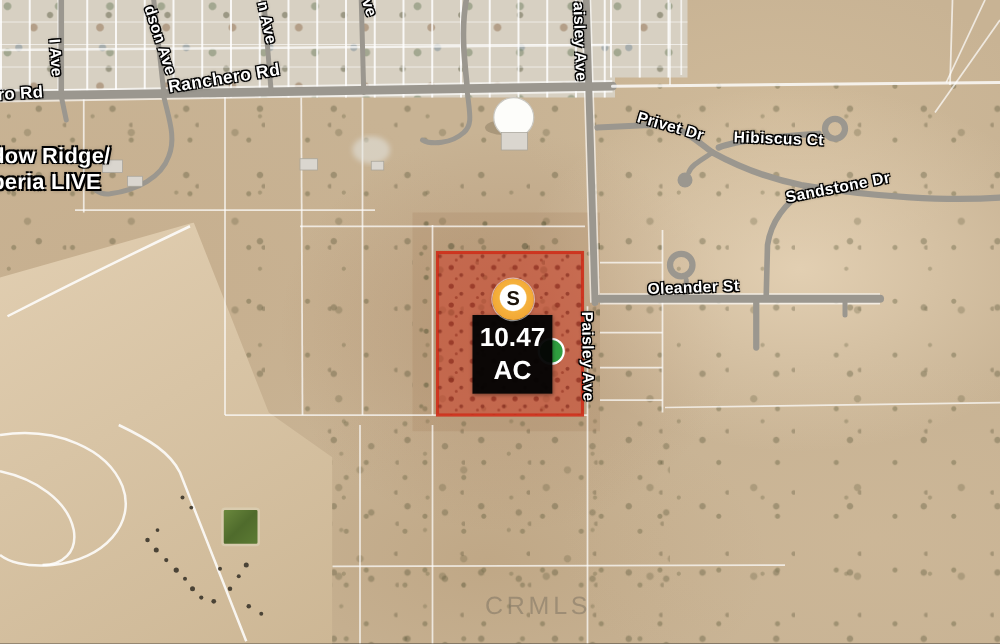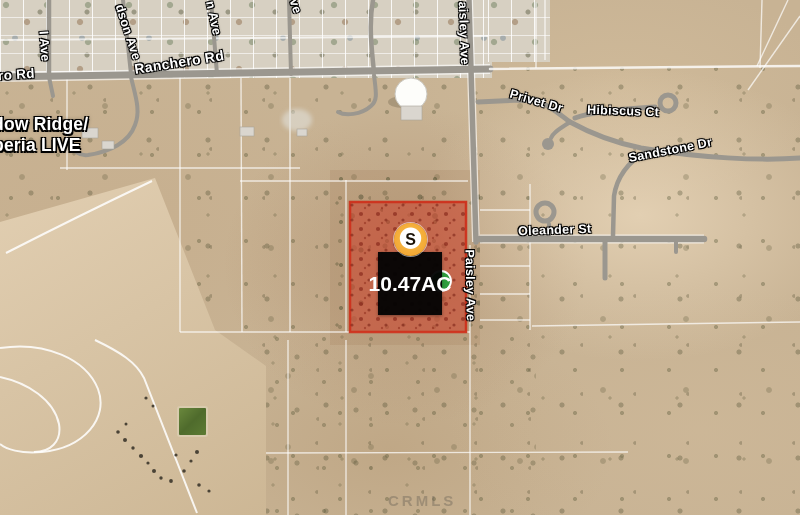--- a/index.html
+++ b/index.html
@@ -71,28 +71,28 @@
     text-shadow:-1px -1px 0 #000,1px -1px 0 #000,-1px 1px 0 #000,1px 1px 0 #000,0 0 3px rgba(0,0,0,.65);
   }
   
   #area-label{
     position:absolute;left:-7px;top:114px;color:#fff;font-weight:bold;font-size:17.5px;
     line-height:21px;white-space:nowrap;letter-spacing:.2px;
     text-shadow:-1.5px -1.5px 0 #000,1.5px -1.5px 0 #000,-1.5px 1.5px 0 #000,1.5px 1.5px 0 #000,0 0 4px rgba(0,0,0,.6);
   }
   
   #watermark{
-    position:absolute;left:388px;top:492px;font-size:15px;font-weight:bold;
+    position:absolute;left:388px;top:474px;font-size:20px;font-weight:normal;
     color:rgba(96,92,82,.38);letter-spacing:3px;
   }
   
   #ac-box{
     position:absolute;left:378px;top:252px;width:64px;height:63px;
     background:rgba(3,3,3,.96);color:#fff;font-weight:bold;font-size:21px;
-    display:flex;flex-direction:row;align-items:center;justify-content:center;
+    display:flex;flex-direction:column;align-items:center;justify-content:center;
     line-height:26px;box-shadow:0 1px 3px rgba(0,0,0,.4);
   }
   
   #s-marker{
     position:absolute;left:394px;top:223px;width:33px;height:33px;border-radius:50%;
     background:radial-gradient(circle at 50% 46%, #ffffff 0 42%, #f5b13d 46%, #ef9d2a 100%);
     box-shadow:0 0 0 1px rgba(255,255,255,.55),0 1px 3px rgba(0,0,0,.35);
     display:flex;align-items:center;justify-content:center;
     color:#1a1208;font-weight:bold;font-size:16px;
   }

